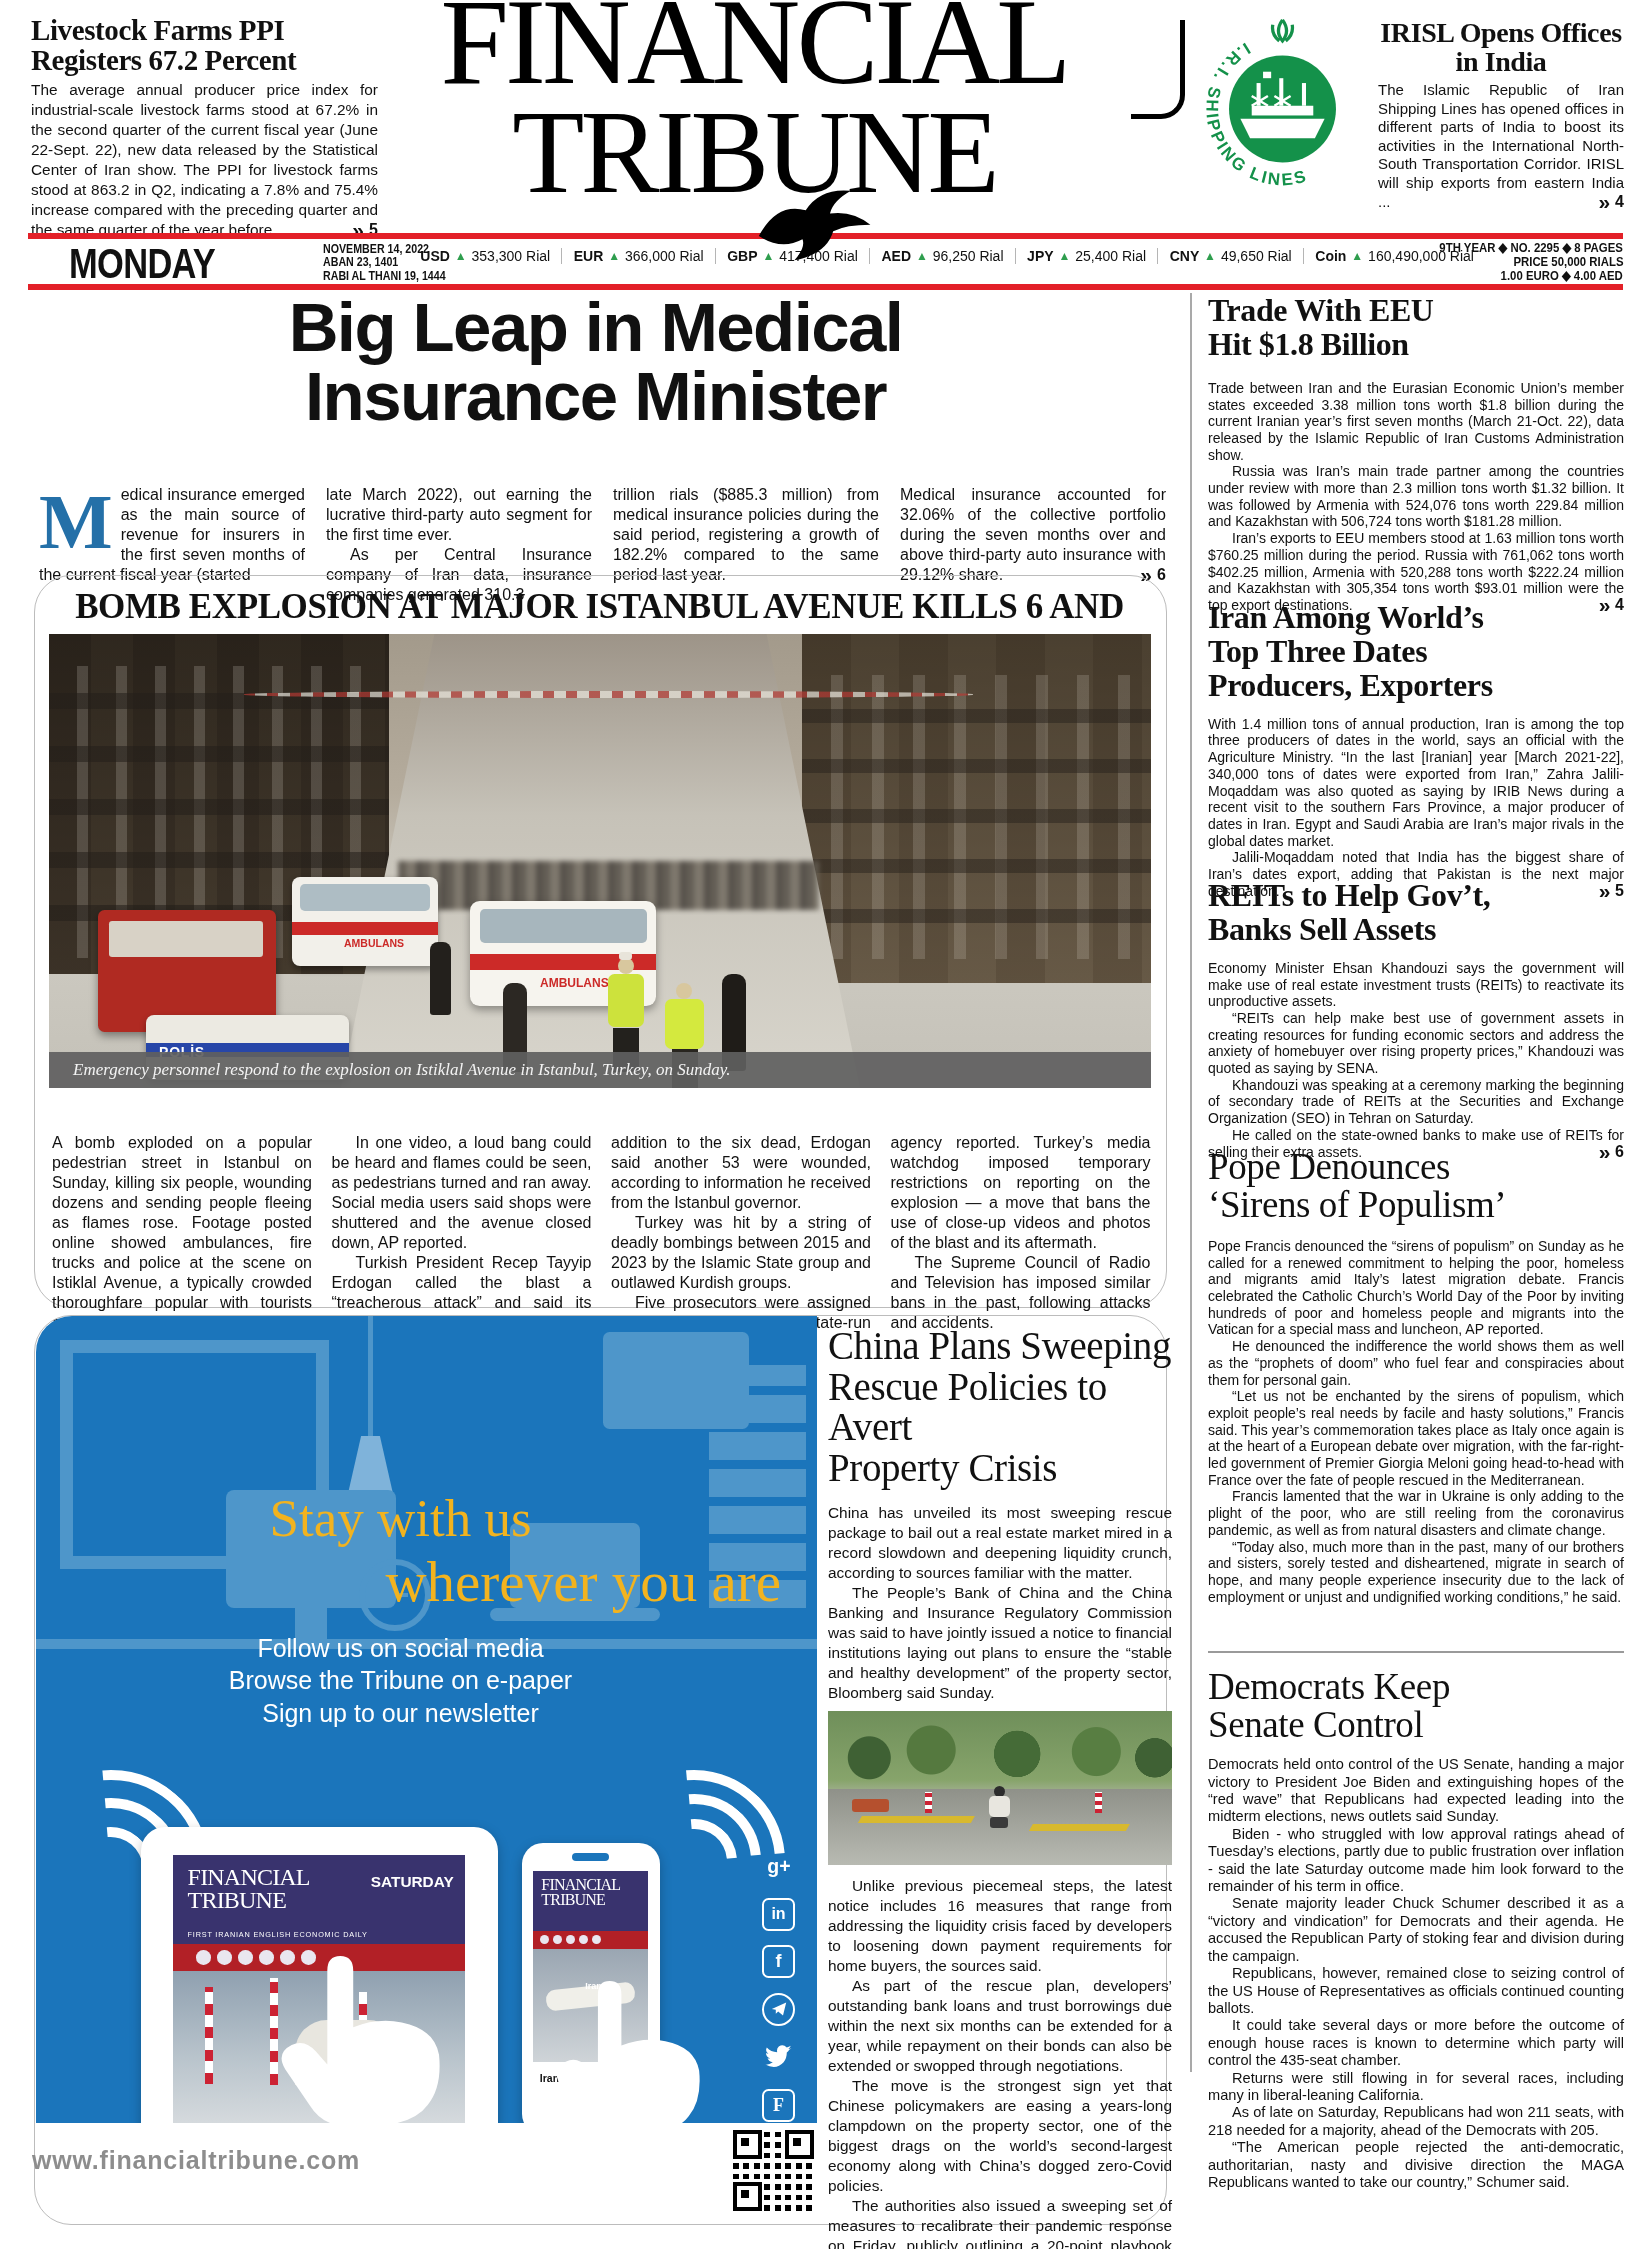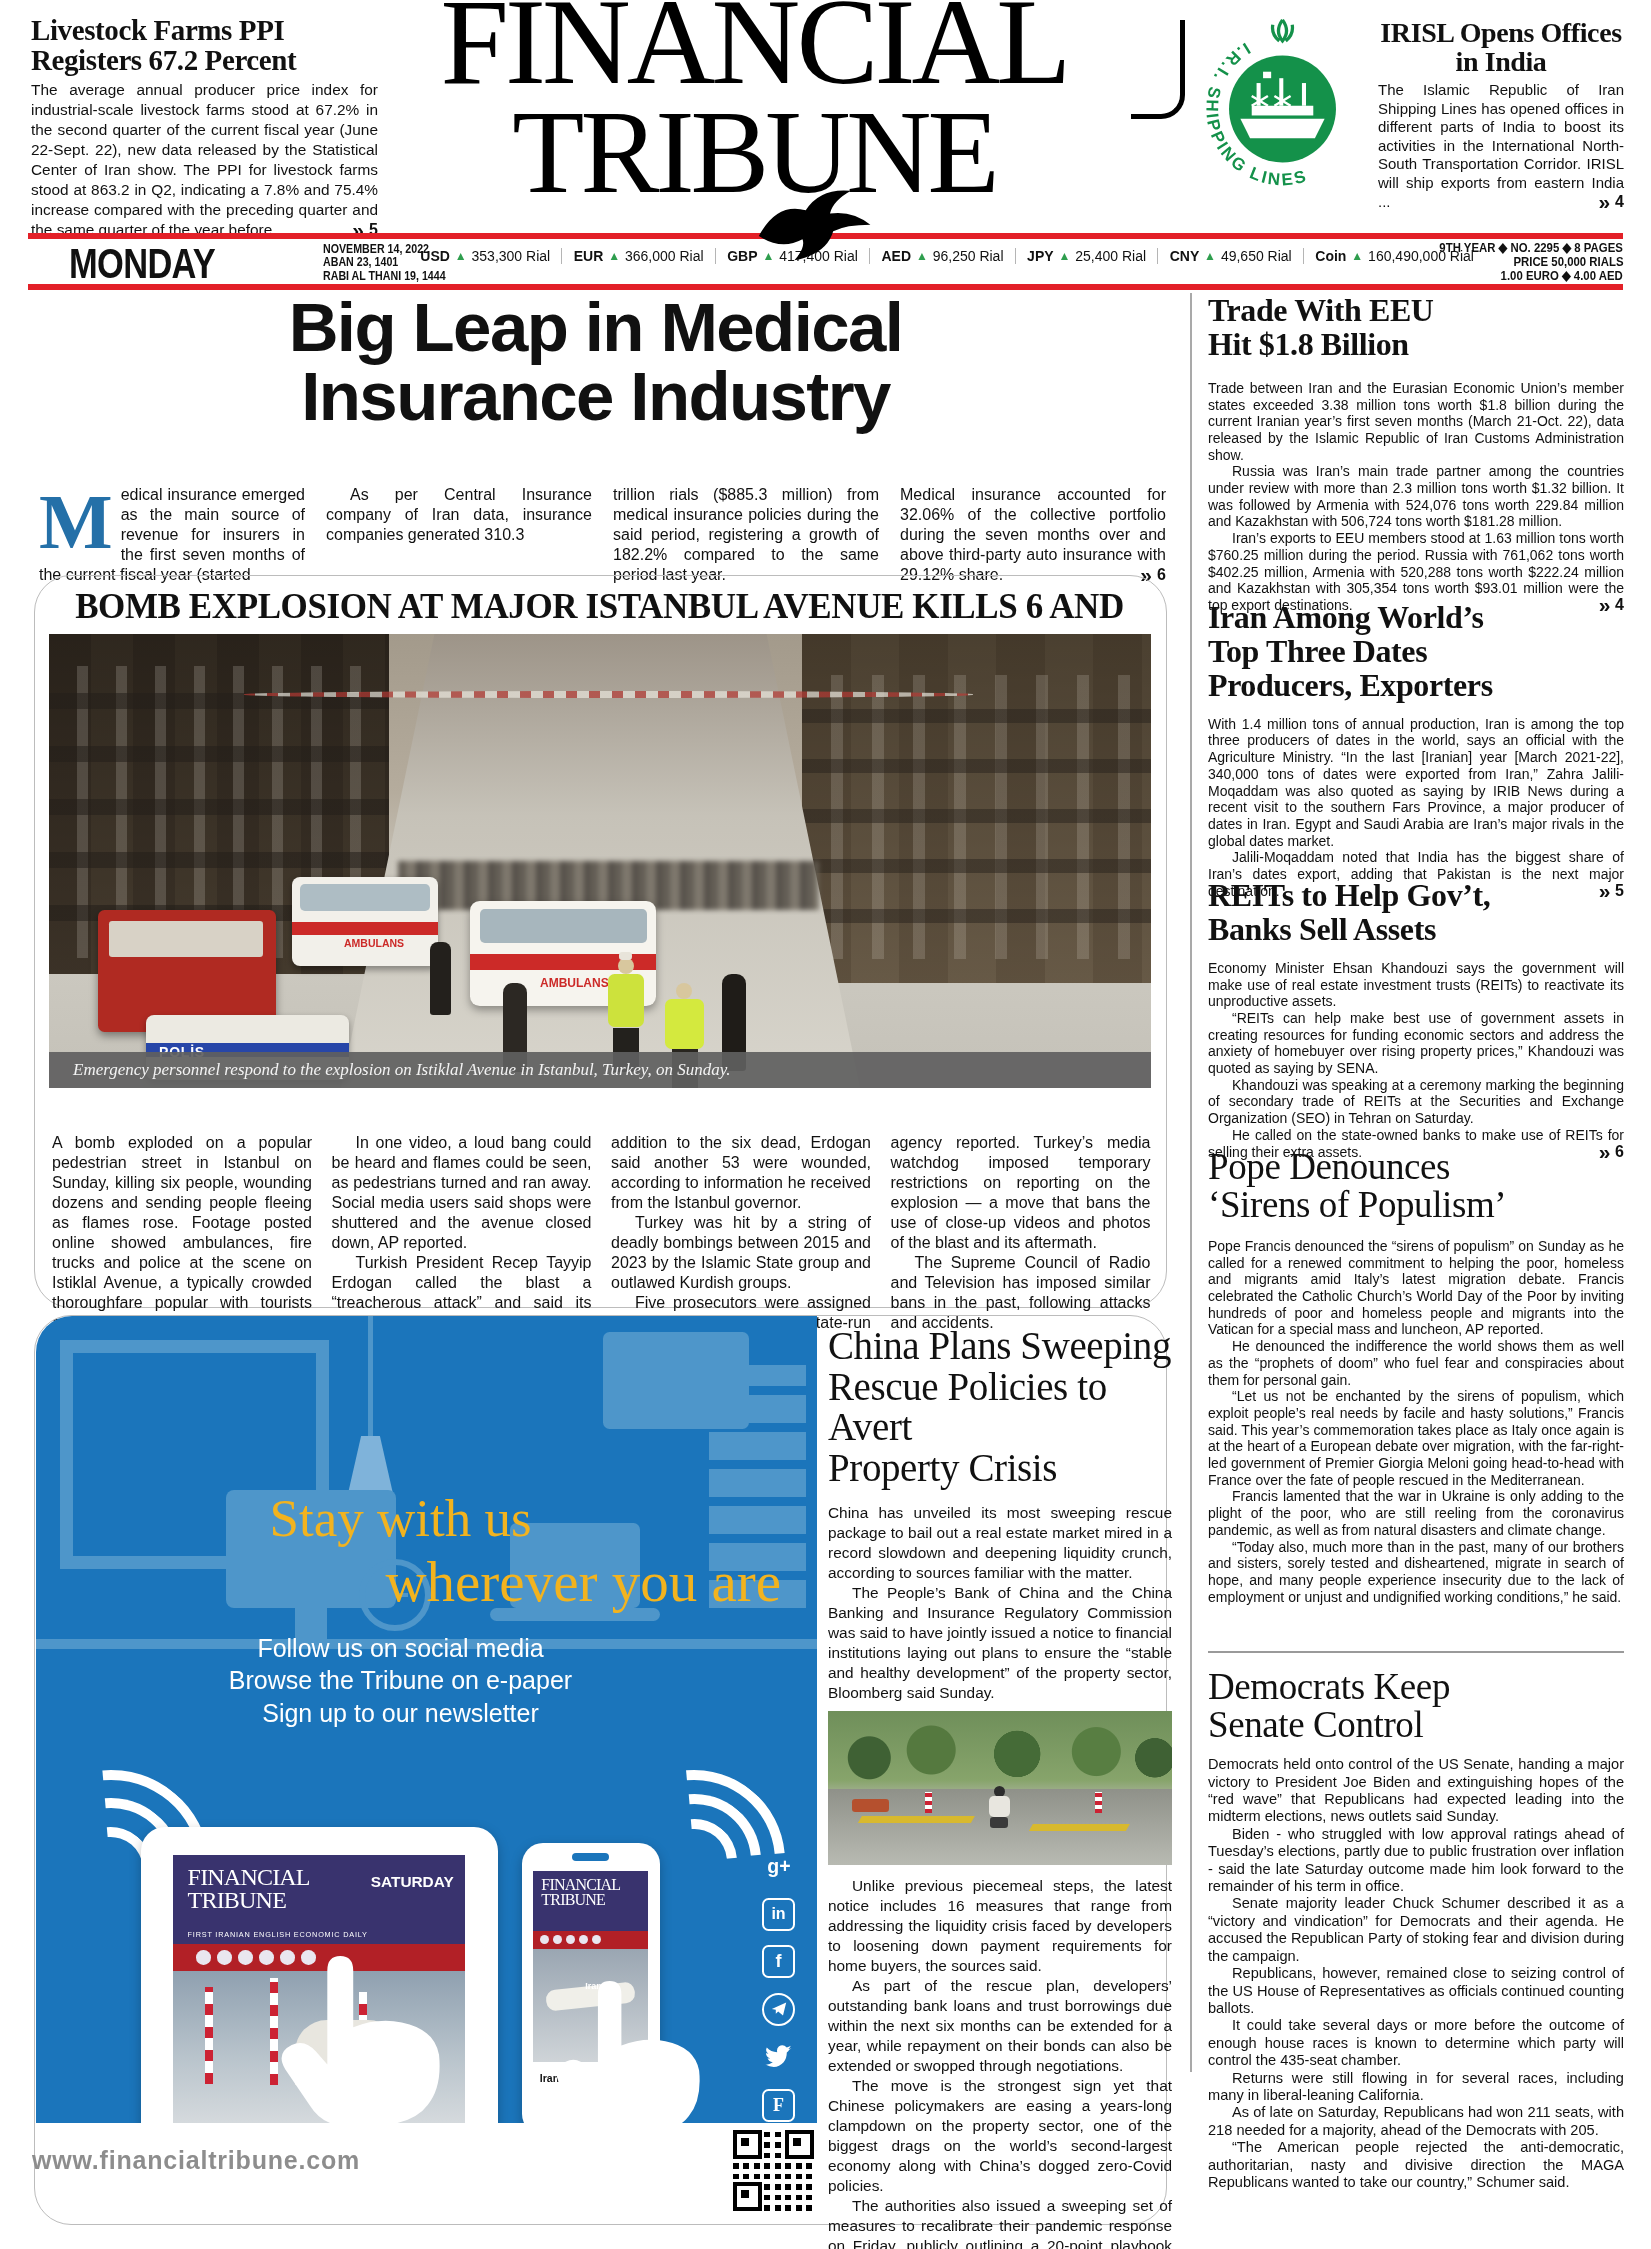--- a/index.html
+++ b/index.html
@@ -160,29 +160,30 @@
   <div class="abs" style="right:29px;top:241px;text-align:right;line-height:14px;">
     <div><span class="condr" style="font-size:13.4px;">9TH YEAR ◆ NO. 2295 ◆ 8 PAGES</span></div>
     <div><span class="condr" style="font-size:13.4px;">PRICE 50,000 RIALS</span></div>
     <div><span class="condr" style="font-size:13.4px;">1.00 EURO ◆ 4.00 AED</span></div>
   </div>
 
   <div class="abs" style="left:1190px;top:293px;width:1.6px;height:1779px;background:#a9a9a9;"></div>
 
   <div class="abs bighead" style="left:28px;top:293px;width:1135px;font-size:69px;">
     <div>Big Leap in Medical</div>
-    <div>Insurance Industry</div>
+    <div>Insurance Minister</div>
   </div>
 
   <div class="abs" style="left:39px;top:485px;width:1127px;display:flex;gap:21px;">
     <div class="bodycol" style="width:266px;">
       <span style="float:left;font-family:'Liberation Serif',serif;font-size:78px;line-height:63px;color:#2470a8;font-weight:bold;margin:4.9px 8px 0 0;">M</span>
       <p>edical insurance emerged as the main source of revenue for insurers in the first seven months of the current fiscal year (started</p>
     </div>
     <div class="bodycol" style="width:266px;">
+      <p>late March 2022), out earning the lucrative third-party auto segment for the first time ever.</p>
       <p class="ind">As per Central Insurance company of Iran data, insurance companies generated 310.3</p>
     </div>
     <div class="bodycol" style="width:266px;">
       <p>trillion rials ($885.3 million) from medical insurance policies during the said period, registering a growth of 182.2% compared to the same period last year.</p>
     </div>
     <div class="bodycol" style="width:266px;">
       <p><span>Medical insurance accounted for 32.06% of the collective portfolio during the seven months over and above third-party auto insurance with 29.12% share.</span>
       <span class="pref">
         <span class="chev">»</span>
         <span class="pnum">6</span>

